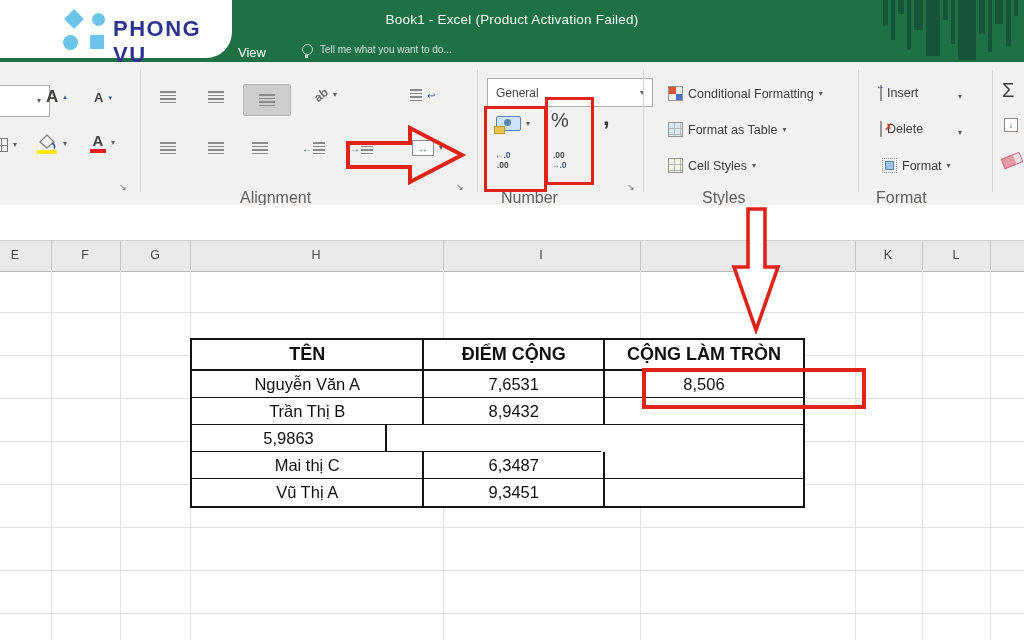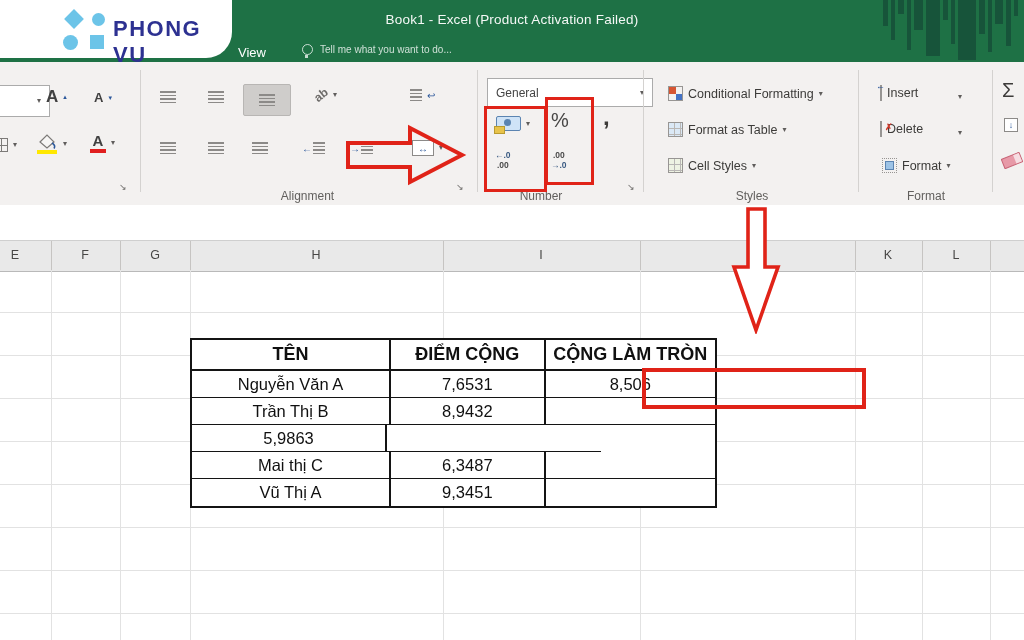--- a/index.html
+++ b/index.html
@@ -30,21 +30,21 @@
   #logo .circle1{left:92px;top:13px;width:13px;height:13px;border-radius:50%;}
   #logo .circle2{left:63px;top:35px;width:15px;height:15px;border-radius:50%;}
   #logo .square{left:90px;top:35px;width:14px;height:14px;}
   #logo .word{position:absolute;left:113px;top:16px;font-size:22px;font-weight:800;
     color:var(--logo_navy);letter-spacing:1.5px;}
 
   
   #ribbon{position:absolute;left:0;top:62px;width:1024px;height:143px;
     background:var(--ribbon_bg);border-bottom:1px solid #c8c6c4;}
   .vsep{position:absolute;top:8px;height:122px;width:1px;background:#d4d2d0;}
-  .glabel{position:absolute;top:127px;font-size:12px;color:#615f5d;text-align:center;}
+  .glabel{position:absolute;top:127px;font-size:16px;color:#615f5d;text-align:left;}
   .launch{position:absolute;font-size:9px;color:#6d6b69;}
   .caret{font-size:8px;color:#5f5d5b;line-height:1;}
   .rbtn{position:absolute;display:flex;align-items:center;gap:5px;color:#3c3b39;font-size:12.5px;cursor:default;}
   .lines{display:inline-block;width:16px;height:12px;
     background:repeating-linear-gradient(to bottom,#8c8a88 0 1.6px,transparent 1.6px 3.6px);}
   .lines.sm{width:12px;}
   .selbg{position:absolute;background:#cfcdcb;border:1px solid #b8b6b4;border-radius:2px;
     display:flex;align-items:center;justify-content:center;}
   .bigA{font-weight:bold;color:#404040;}
   .tinymark{font-size:7px;color:#2b579a;vertical-align:top;}
@@ -83,21 +83,21 @@
   #colhead{position:absolute;left:0;top:240px;width:1024px;height:30px;background:var(--header_bg);
     border-top:1px solid #cfcfcf;border-bottom:1px solid #b9b9b9;}
   #colhead span{position:absolute;top:7px;width:18px;margin-left:-9px;text-align:center;
     font-size:12.5px;color:#474645;}
   #colhead i{position:absolute;top:0;bottom:0;width:1px;background:#c6c4c2;}
   #gridbody{position:absolute;left:0;top:270px;width:1024px;height:370px;
     background:repeating-linear-gradient(to bottom,transparent 0 20.5px,var(--grid_line) 20.5px 21.5px);}
   .vline{position:absolute;top:0;bottom:0;width:1px;background:var(--grid_line);}
 
   
-  #xtable{position:absolute;left:190px;top:338px;width:527px;box-sizing:border-box;
+  #xtable{position:absolute;left:190px;top:338px;width:615px;box-sizing:border-box;
     border:2.5px solid #141414;background:#fff;z-index:10;color:#101010;}
   .trow{display:flex;}
   .tcell{box-sizing:border-box;display:flex;align-items:center;justify-content:center;
     border-right:2px solid #141414;overflow:hidden;}
   .tcell:last-child{border-right:none;}
   .thead .tcell{height:31px;font-weight:bold;font-size:18px;border-bottom:2px solid #141414;}
   .tdata .tcell{height:27px;font-size:16.5px;border-bottom:1.6px solid #141414;}
   .tdata:last-child .tcell{border-bottom:none;}
   .c0{width:251px;} .c1{width:195px;} .c2{width:214px;}
 

